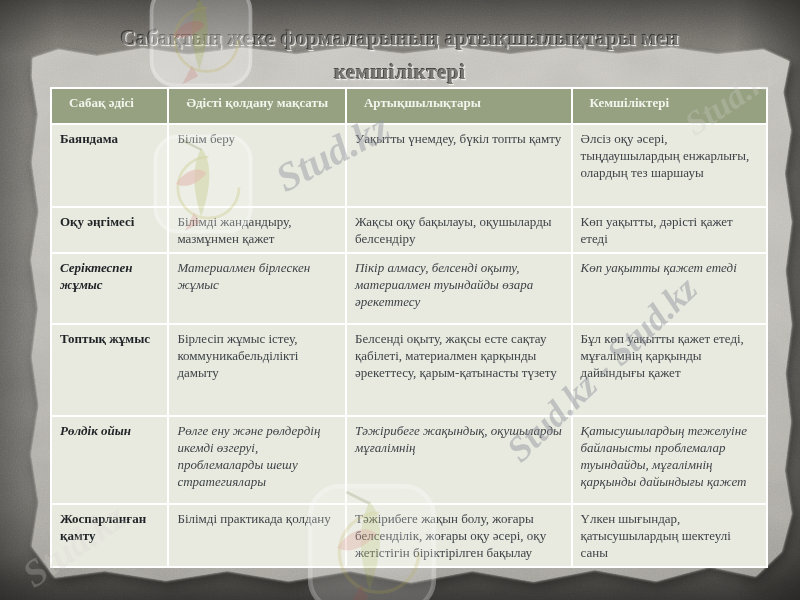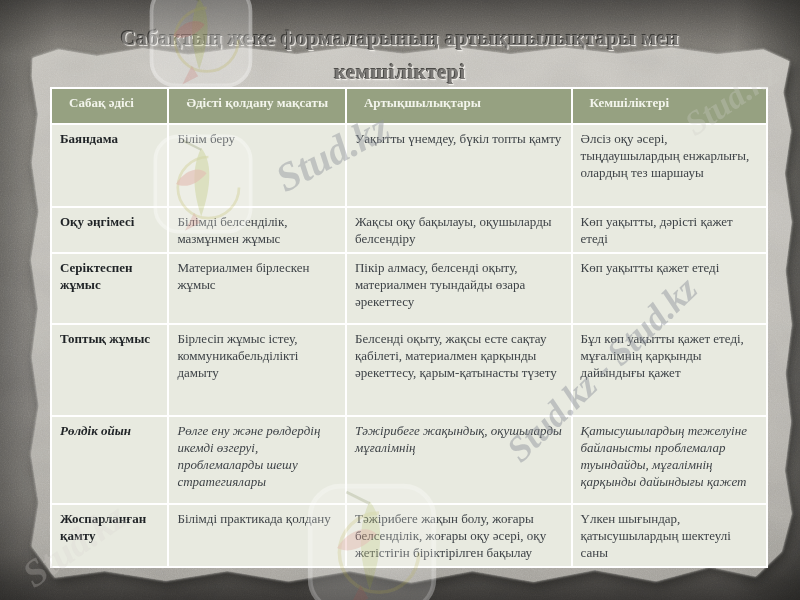--- a/index.html
+++ b/index.html
@@ -48,21 +48,21 @@
     position:absolute;left:50px;top:87px;width:718px;
     border-collapse:collapse;table-layout:fixed;
     font-size:13px;line-height:1.3;color:#3e4347;
   }
   table.grid td,table.grid th{
     border:2px solid #ffffff;vertical-align:top;padding:6px 8px 4px 8px;text-align:left;
   }
   table.grid th{background:#96a181;color:#f3f5ec;font-weight:bold;height:36px;padding-left:17px;}
   table.grid td{background:#e8eae0;}
   td.method{font-weight:bold;color:#1f2326;}
-  tr.r1{height:83px;} tr.r2{height:46px;padding-left:21px;} tr.r3{height:71px;}
+  tr.r1{height:83px;} tr.r2{height:46px;padding-left:21px;} tr.r3{height:71px;font-style:italic;}
   tr.r4{height:92px;} tr.r5{height:88px;font-style:italic;} tr.r6{height:57px;}
 
   
   .wm{position:absolute;pointer-events:none;}
   .wm-text{
     font-weight:bold;font-style:italic;white-space:nowrap;
     color:rgba(148,152,158,.48);
   }
   .wm-logo{opacity:.5;}
 </style>
@@ -108,21 +108,21 @@
     </thead>
     <tbody>
       <tr class="r1">
         <td class="method">Баяндама</td>
         <td>Білім беру</td>
         <td>Уақытты үнемдеу, бүкіл топты қамту</td>
         <td>Әлсіз оқу әсері, тыңдаушылардың енжарлығы, олардың тез шаршауы</td>
       </tr>
       <tr class="r2">
         <td class="method">Оқу әңгімесі</td>
-        <td>Білімді белсенділік, мазмұнмен жұмыс</td>
+        <td>Білімді жандандыру, мазмұнмен қажет</td>
         <td>Жақсы оқу бақылауы, оқушыларды белсендіру</td>
         <td>Көп уақытты, дәрісті қажет етеді</td>
       </tr>
       <tr class="r3">
         <td class="method">Серіктеспен жұмыс</td>
         <td>Материалмен бірлескен жұмыс</td>
         <td>Пікір алмасу, белсенді оқыту, материалмен туындайды өзара әрекеттесу</td>
         <td>Көп уақытты қажет етеді</td>
       </tr>
       <tr class="r4">

